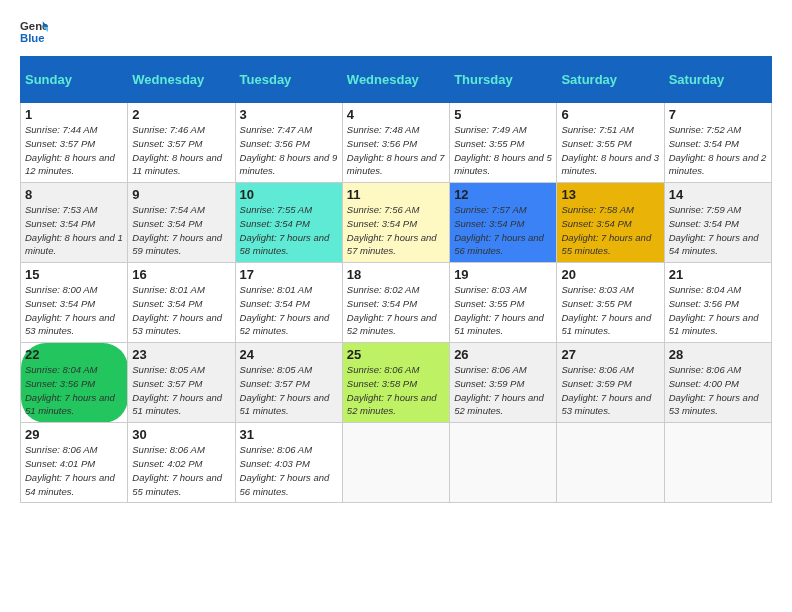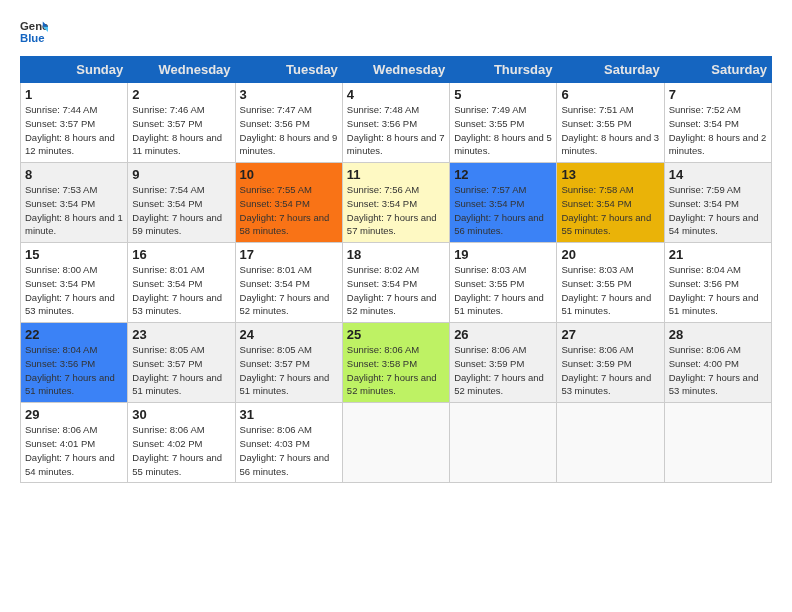--- a/index.html
+++ b/index.html
@@ -43,25 +43,25 @@
       color: #444;
       margin-top: 2px;
     }
     .calendar-table {
       width: 100%;
       border-collapse: collapse;
       table-layout: fixed;
     }
     .calendar-table th {
       background: #1565c0;
-      color: #e5e5e5;
+      color: #5eead4;
       font-size: 13px;
       font-weight: bold;
-      padding: 5px 4px;
-      text-align: right;
+      padding: 15px 4px;
+      text-align: left;
       border: 1px solid #1565c0;
     }
     .calendar-table td {
       border: 1px solid #ccc;
       vertical-align: top;
       padding: 4px 4px 4px 4px;
       font-size: 9.5px;
       color: #333;
       background: #fff;
       height: 78px;
@@ -71,20 +71,21 @@
     }
     .day-number {
       font-size: 13px;
       font-weight: bold;
       color: #222;
       display: block;
       margin-bottom: 1px;
     }
     .day-info {
       line-height: 1.45;
+      font-style: italic;
     }
     td.empty {
       background: #f9f9f9;
     }
   </style>
 </head>
 <body>
 
 <div class="page">
   <div class="header-row">
@@ -147,21 +148,21 @@
         </tr>
         <tr>
           <td style="background: rgb(240, 240, 240);">
             <span class="day-number">8</span>
             <div class="day-info">Sunrise: 7:53 AM<br>Sunset: 3:54 PM<br>Daylight: 8 hours and 1 minute.</div>
           </td>
           <td style="background: rgb(240, 240, 240);">
             <span class="day-number">9</span>
             <div class="day-info">Sunrise: 7:54 AM<br>Sunset: 3:54 PM<br>Daylight: 7 hours and 59 minutes.</div>
           </td>
-          <td style="background: #f97316; margin-top: 28px;">
+          <td style="background: #5eead4; margin-top: 28px;">
             <span class="day-number">10</span>
             <div class="day-info">Sunrise: 7:55 AM<br>Sunset: 3:54 PM<br>Daylight: 7 hours and 58 minutes.</div>
           </td>
           <td style="background: #fef9c3;">
             <span class="day-number">11</span>
             <div class="day-info">Sunrise: 7:56 AM<br>Sunset: 3:54 PM<br>Daylight: 7 hours and 57 minutes.</div>
           </td>
           <td style="background: #3b82f6;">
             <span class="day-number">12</span>
             <div class="day-info">Sunrise: 7:57 AM<br>Sunset: 3:54 PM<br>Daylight: 7 hours and 56 minutes.</div>
@@ -199,21 +200,21 @@
           <td>
             <span class="day-number">20</span>
             <div class="day-info">Sunrise: 8:03 AM<br>Sunset: 3:55 PM<br>Daylight: 7 hours and 51 minutes.</div>
           </td>
           <td>
             <span class="day-number">21</span>
             <div class="day-info">Sunrise: 8:04 AM<br>Sunset: 3:56 PM<br>Daylight: 7 hours and 51 minutes.</div>
           </td>
         </tr>
         <tr>
-          <td style="background: #3b82f6;">
+          <td style="background: #22c55e; border-radius: 25px;">
             <span class="day-number">22</span>
             <div class="day-info">Sunrise: 8:04 AM<br>Sunset: 3:56 PM<br>Daylight: 7 hours and 51 minutes.</div>
           </td>
           <td style="background: rgb(240, 240, 240);">
             <span class="day-number">23</span>
             <div class="day-info">Sunrise: 8:05 AM<br>Sunset: 3:57 PM<br>Daylight: 7 hours and 51 minutes.</div>
           </td>
           <td style="background: rgb(240, 240, 240);">
             <span class="day-number">24</span>
             <div class="day-info">Sunrise: 8:05 AM<br>Sunset: 3:57 PM<br>Daylight: 7 hours and 51 minutes.</div>

